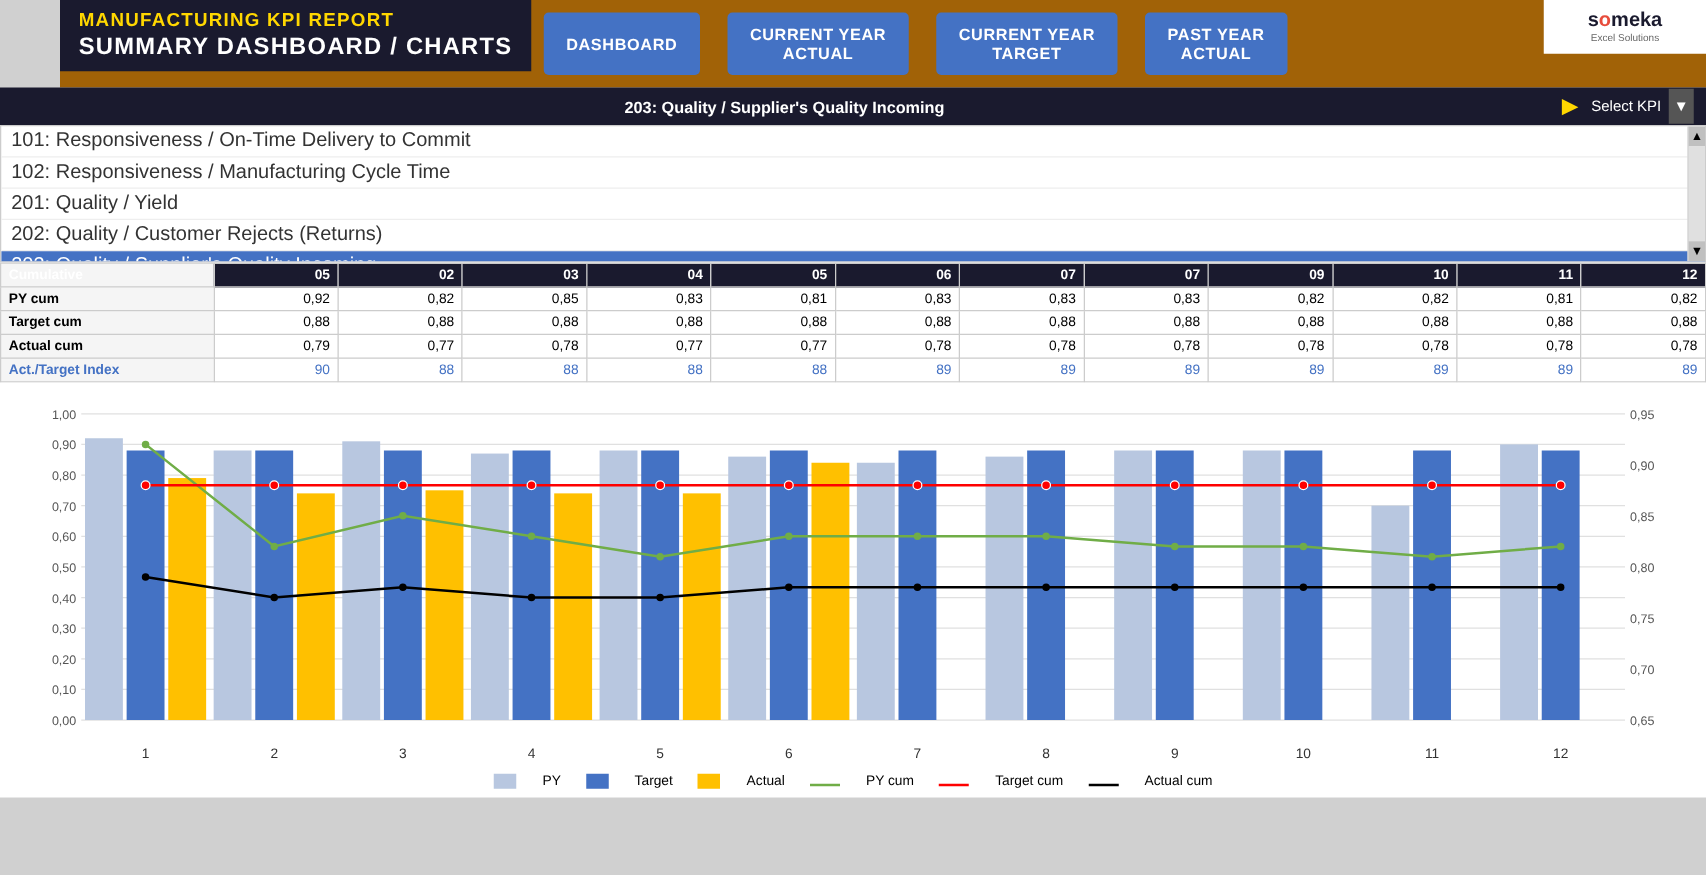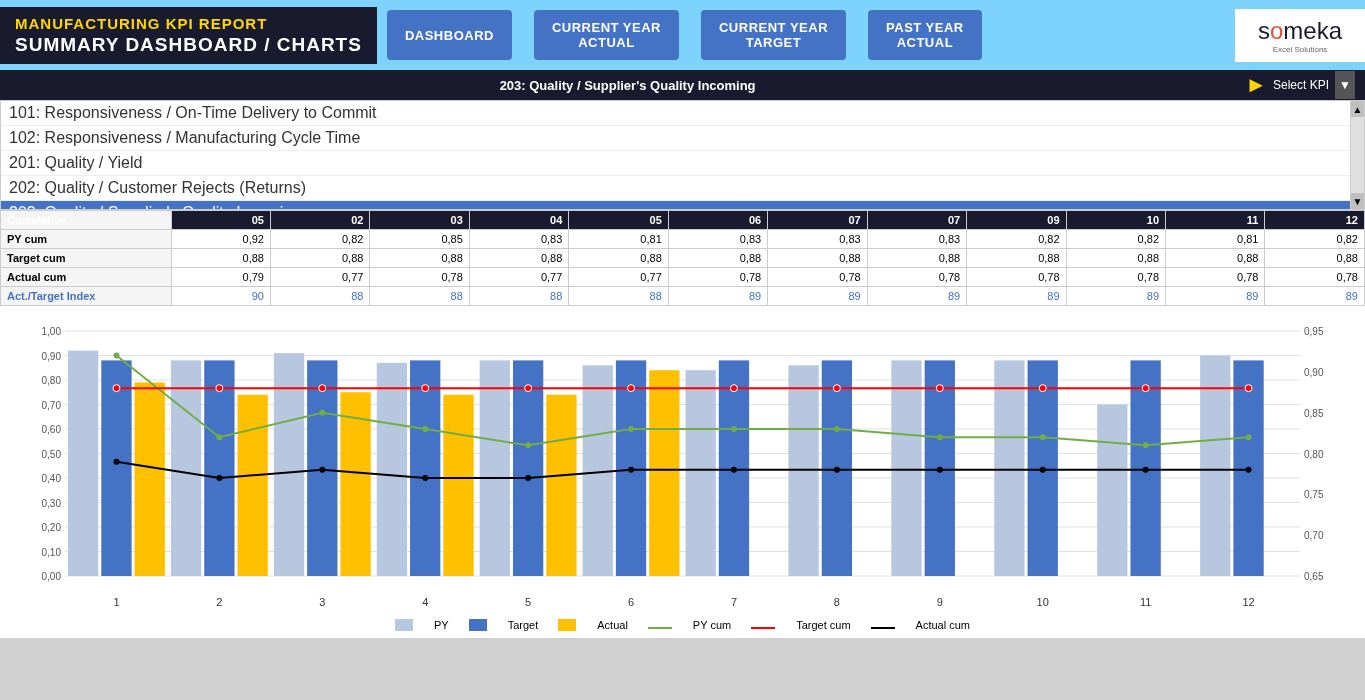--- a/index.html
+++ b/index.html
@@ -1,19 +1,19 @@
 <!DOCTYPE html>
 <html><head>
   <meta charset="utf-8">
   <style>
     * { box-sizing: border-box; margin: 0; padding: 0; }
     body { font-family: Arial, sans-serif; background: #d0d0d0; width: 1365px; height: 700px; overflow: hidden; font-size: 12px; }
 
     
-    .header { background: #7dd3fc; display: flex; align-items: center; height: 70px; }
+    .header { background: #a16207; display: flex; align-items: flex-start; height: 70px; margin-left: 48px; }
     .header-left { background: #1a1a2e; padding: 8px 15px; display: flex; flex-direction: column; justify-content: center; min-width: 300px; }
     .header-title { color: #ffd700; font-size: 15px; font-weight: bold; letter-spacing: 1px; }
     .header-subtitle { color: #ffffff; font-size: 19px; font-weight: bold; letter-spacing: 1px; margin-top: 2px; }
     .header-nav { display: flex; align-items: center; gap: 22px; padding: 10px 10px; flex: 1; }
     .nav-btn { background: #4472c4; color: white; border: none; border-radius: 4px; padding: 8px 18px; font-size: 13px; font-weight: bold; cursor: pointer; letter-spacing: 0.5px; min-width: 100px; text-align: center; height: 50px; display: flex; align-items: center; justify-content: center; }
     .nav-btn.active { background: #1a1a2e; border: 2px solid white; }
     .header-logo { background: white; padding: 8px 12px; display: flex; align-items: center; justify-content: center; min-width: 130px; }
 
     
     .kpi-bar { background: #1a1a2e; display: flex; align-items: center; height: 30px; padding: 0 10px; position: relative; }
@@ -39,21 +39,21 @@
     
     .chart-container { background: white; padding: 10px 10px 5px 10px; margin: 0; }
 
     
     .legend { display: flex; align-items: center; justify-content: center; gap: 20px; padding: 5px 0 2px 0; font-size: 11px; }
     .legend-item { display: flex; align-items: center; gap: 21px; }
     .legend-color { width: 18px; height: 12px; display: inline-block; }
     .legend-line { width: 24px; height: 3px; display: inline-block; }
 
     .someka-logo { display: flex; flex-direction: column; align-items: center; }
-    .someka-brand { font-size: 24px; font-weight: normal; color: #1a1a2e; }
+    .someka-brand { font-size: 16px; font-weight: bold; color: #1a1a2e; }
     .someka-brand span { color: #e74c3c; }
     .someka-tagline { font-size: 8px; color: #666; }
   </style>
 </head>
 <body>
 
 <div class="header">
   <div class="header-left">
     <div class="header-title">MANUFACTURING KPI REPORT</div>
     <div class="header-subtitle">SUMMARY DASHBOARD / CHARTS</div>

